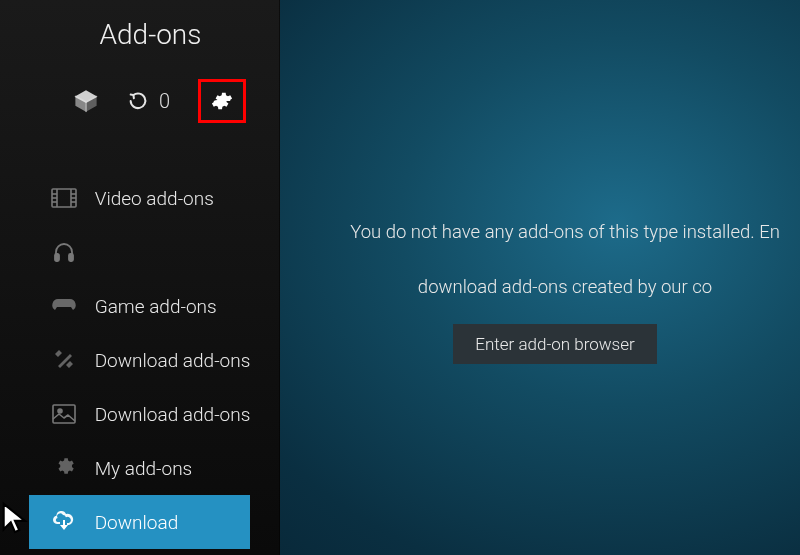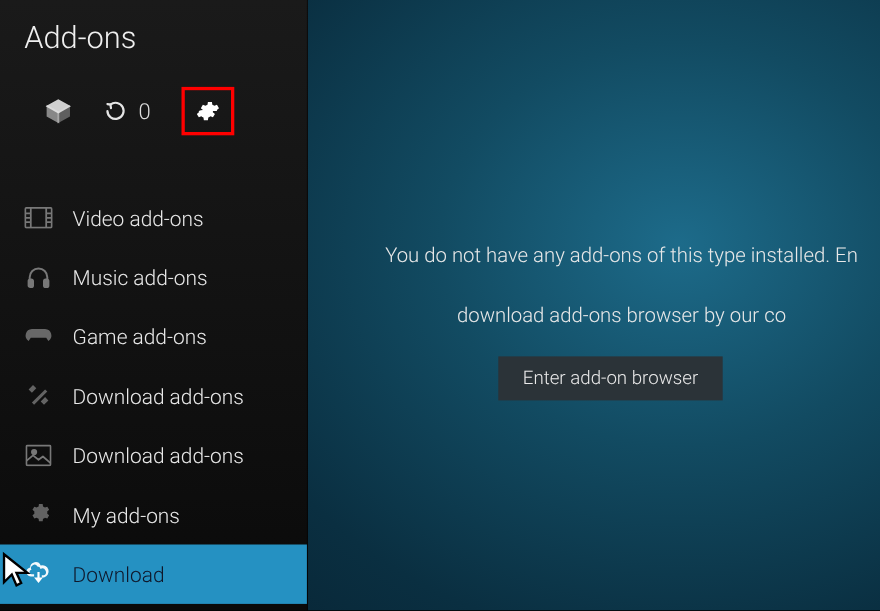--- a/index.html
+++ b/index.html
@@ -11,20 +11,21 @@
       background: #000;
       color: #fff;
       display: flex;
     }
     .sidebar {
       width: 280px;
       background: linear-gradient(to bottom, #1a1a1a 0%, #0a0a0a 100%);
       display: flex;
       flex-direction: column;
       border-right: 1px solid rgba(0,0,0,0.5);
+      align-items: center;
     }
     .sidebar-title {
       font-size: 28px;
       font-weight: 300;
       padding: 18px 0 10px 22px;
       color: #f0f0f0;
     }
     .toolbar {
       display: flex;
       align-items: center;
@@ -59,21 +60,21 @@
       align-items: center;
       gap: 18px;
       padding: 14px 0 14px 22px;
       color: #e8e8e8;
       font-size: 19px;
       font-weight: 300;
       cursor: pointer;
     }
     .nav-item.selected {
       background: #2591c2;
-      color: #0f172a;
+      color: #ffffff;
     }
     .nav-icon {
       width: 26px;
       height: 26px;
       display: flex;
       align-items: center;
       justify-content: center;
       color: #787878;
       flex-shrink: 0;
     }
@@ -167,21 +168,20 @@
     </div>
 
     <div class="nav-item">
       <span class="nav-icon">
         <svg width="24" height="24" viewBox="0 0 24 24" fill="none" stroke="currentColor" stroke-width="1.8">
           <path d="M4 14v-2a8 8 0 0116 0v2"></path>
           <rect x="3" y="14" width="4" height="7" rx="1.5" fill="currentColor"></rect>
           <rect x="17" y="14" width="4" height="7" rx="1.5" fill="currentColor"></rect>
         </svg>
       </span>
-      <span>Music add-ons</span>
     </div>
 
     <div class="nav-item">
       <span class="nav-icon">
         <svg width="26" height="18" viewBox="0 0 26 18" fill="currentColor">
           <path d="M7 2h12a6 6 0 013 11l-2-3H6l-2 3A6 6 0 017 2z" opacity="0.85"></path>
         </svg>
       </span>
       <span>Game add-ons</span>
     </div>
@@ -224,21 +224,21 @@
       </span>
       <span>Download</span>
     </div>
 
   </div>
 </div>
 
 <div class="content">
   <div class="empty-msg">
     <span>You do not have any add-ons of this type installed. En</span><br>
-    <span>download add-ons browser by our co</span>
+    <span>download add-ons created by our co</span>
   </div>
   <button class="browser-btn">Enter add-on browser</button>
 </div>
 
 <div class="cursor">
   <svg width="30" height="34" viewBox="0 0 20 24">
     <path d="M2 2 L2 20 L7 15 L10 22 L13 20.5 L10 14 L17 14 Z" fill="#fff" stroke="#000" stroke-width="1.5"></path>
   </svg>
 </div>
 

